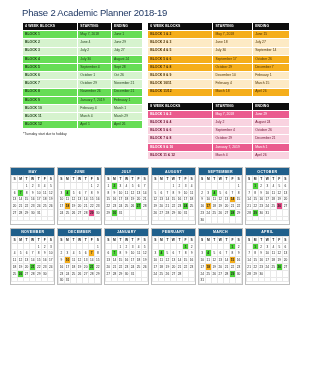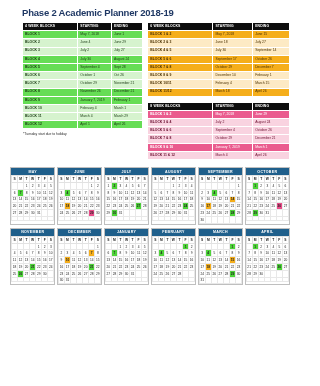--- a/index.html
+++ b/index.html
@@ -10,21 +10,21 @@
     font-family: "Liberation Sans", sans-serif;
     overflow: hidden;
   }
   #page {
     position: relative;
     width: 298px; height: 386px;
     padding: 5px 8px 0 8px;
   }
   .title {
     font-size: 9.5px;
-    font-weight: bold;
+    font-weight: normal;
     color: #1f3864;
     letter-spacing: -0.2px;
     margin: 2px 0 4px 14px;
     white-space: nowrap;
   }
 
   
   .tables { display: flex; gap: 4px; align-items: flex-start; margin-left: 14px; }
   .col-left  { width: 124px; }
   .col-right { width: 146px; }

